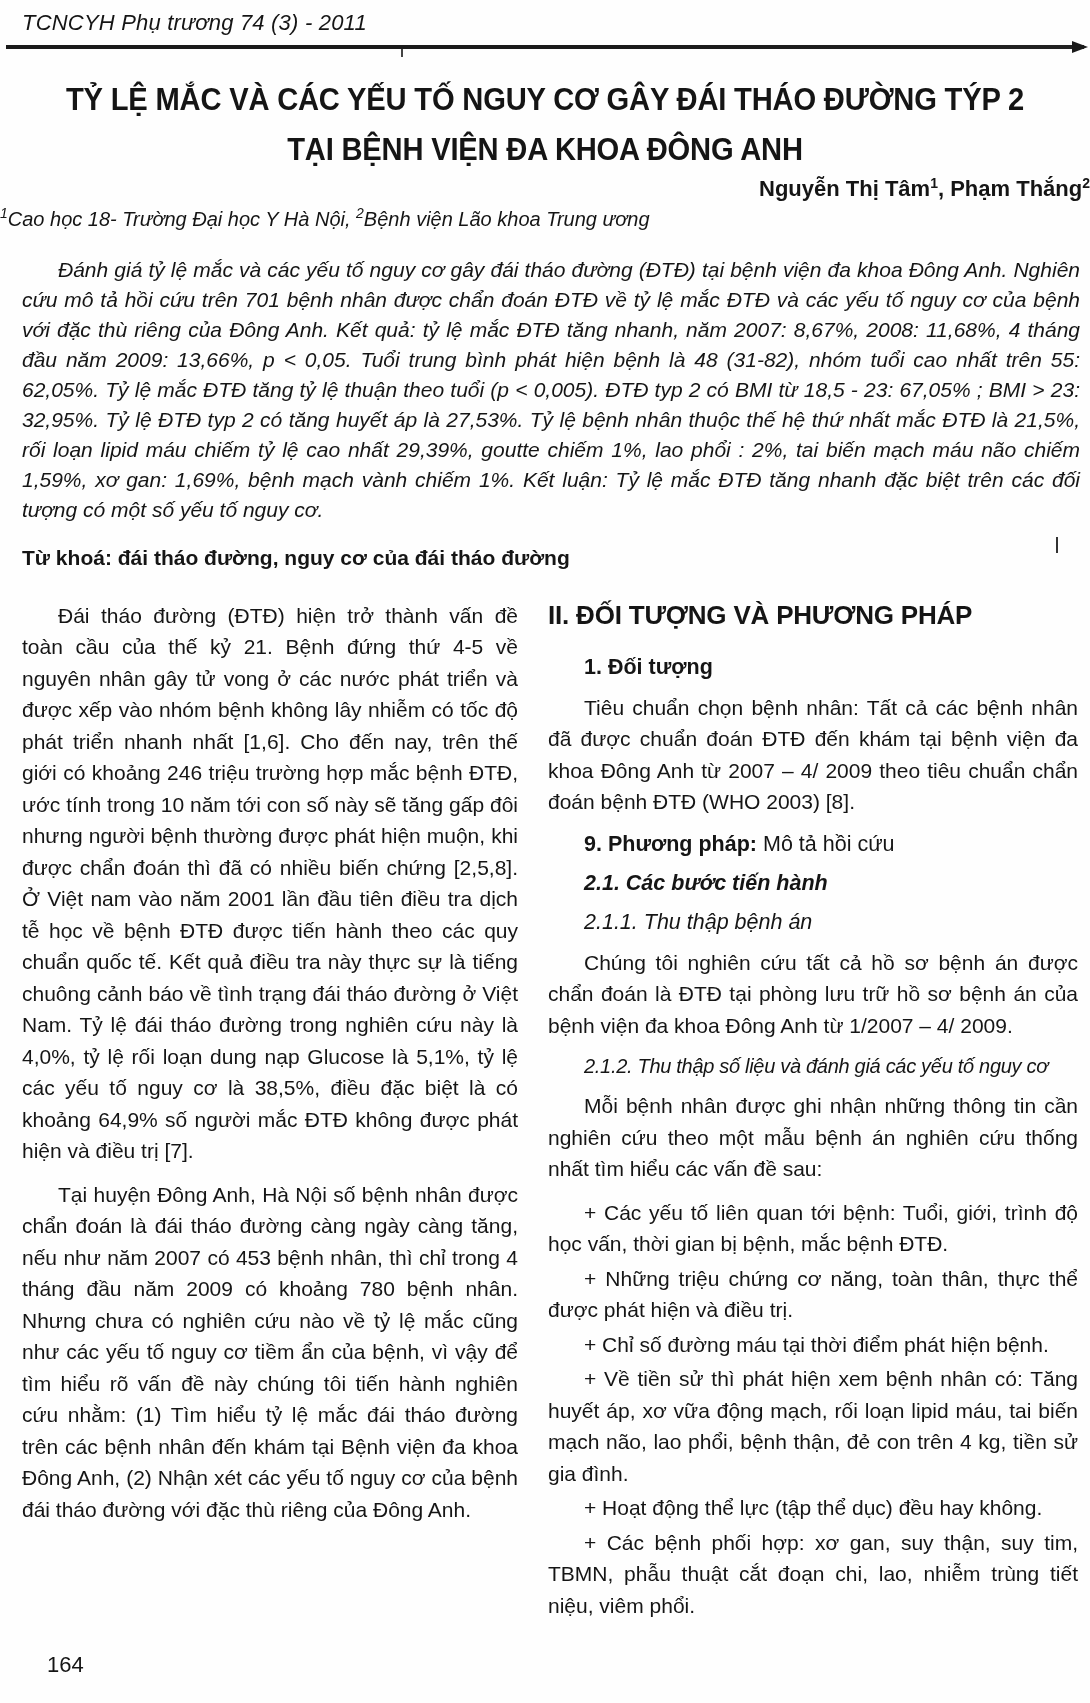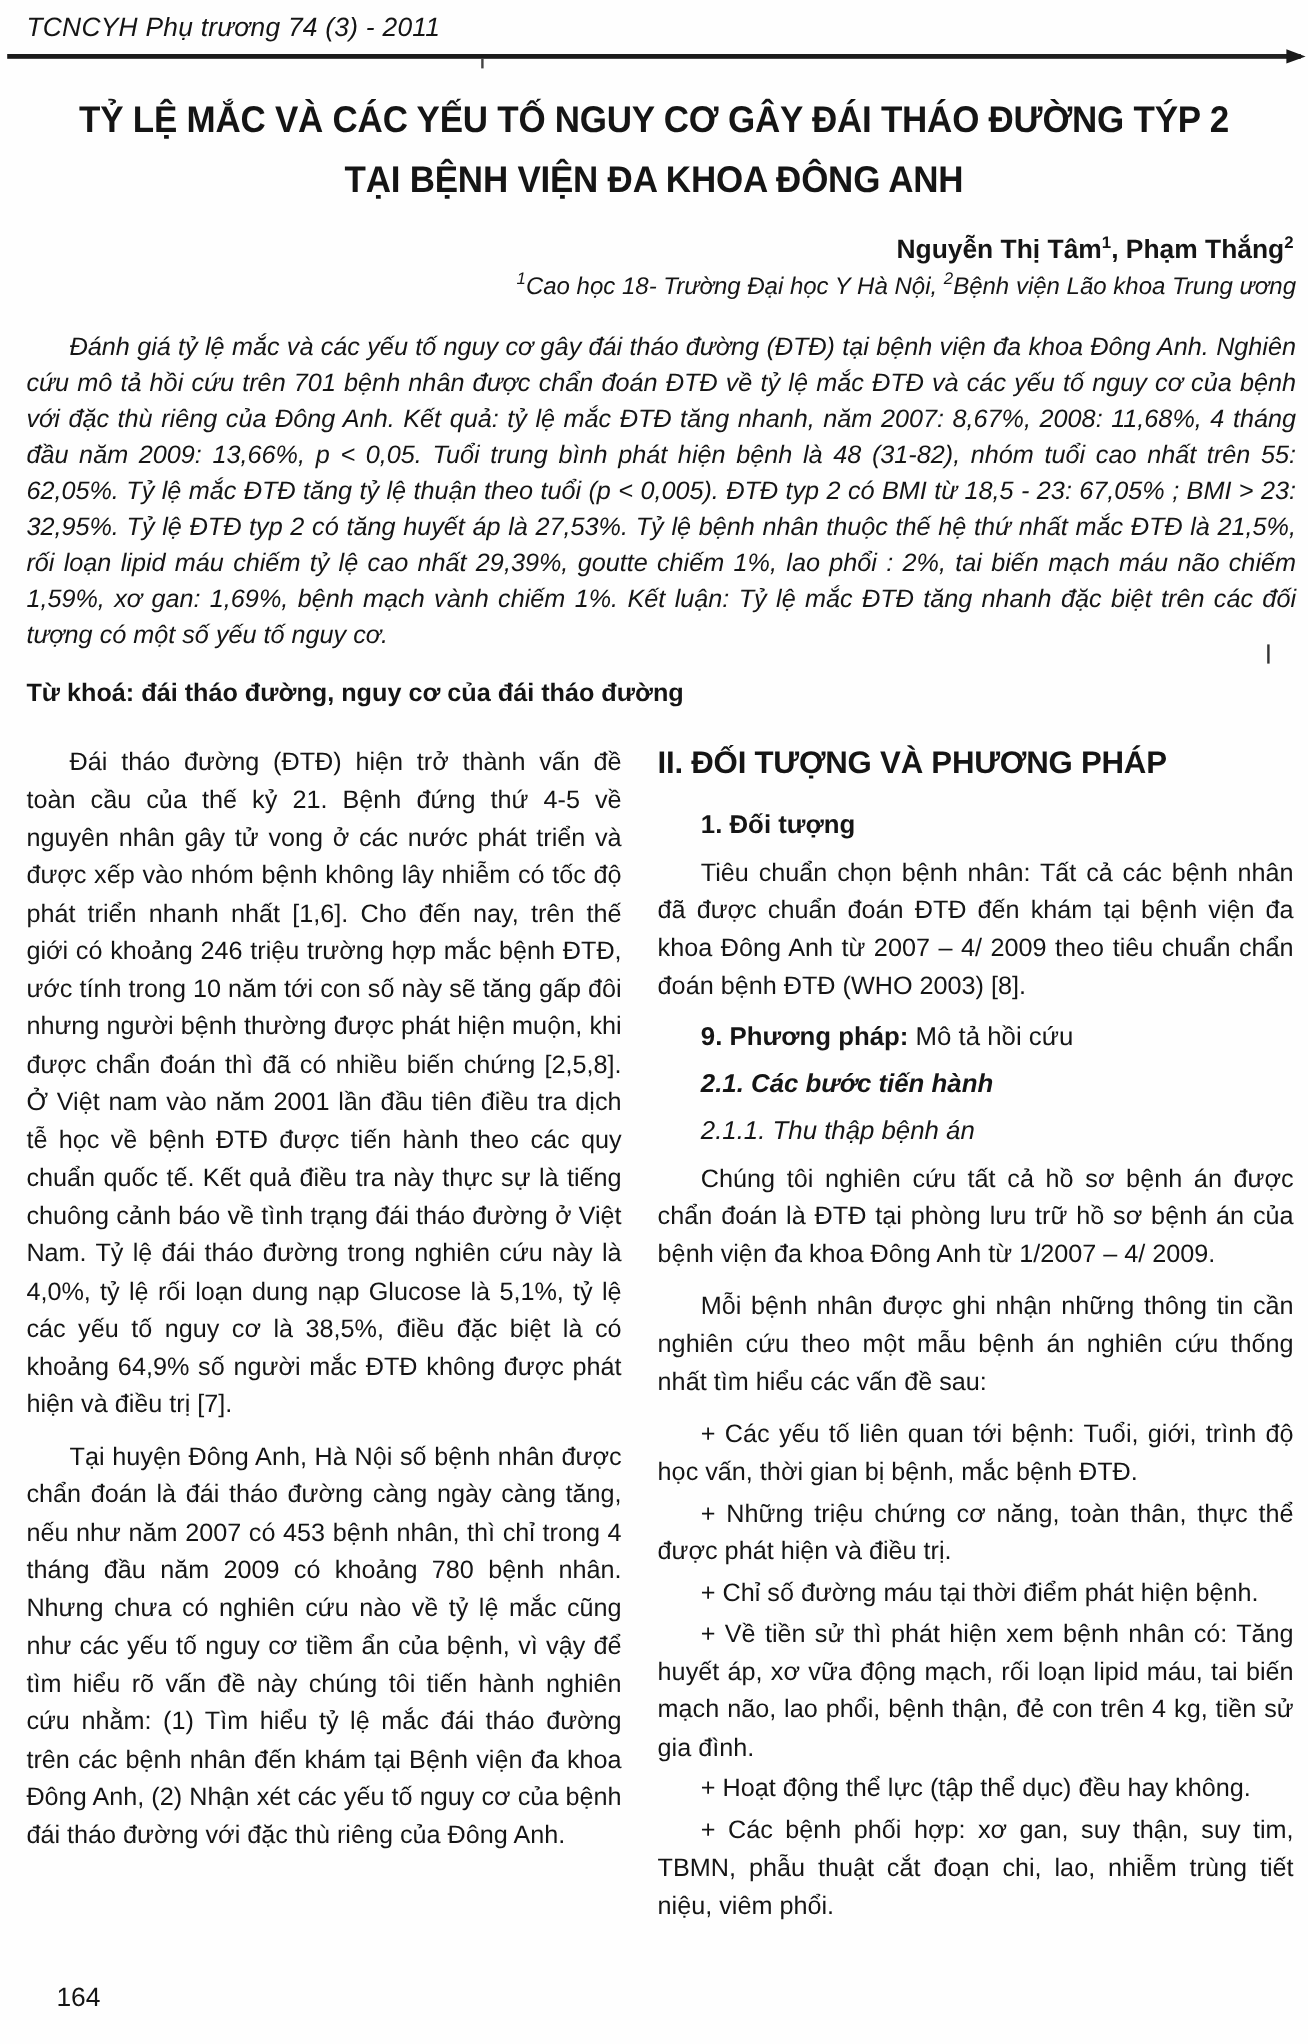--- a/index.html
+++ b/index.html
@@ -41,30 +41,29 @@
     margin-top:26px;
     text-align:center;
     font-weight:bold;
     font-size:31px;
     line-height:50px;
     transform:scaleX(0.94);
     transform-origin:center;
     letter-spacing:-0.2px;
   }
   .byline{
-    margin-top:19px;
+    margin-top:0;
     text-align:right;
-    padding-right:12px;
+    padding-right:0;
     font-weight:bold;
     font-size:22px;
   }
   .byline sup, .affil sup{font-size:14px;}
   .affil{
     margin-top:3px;
-    text-align:right;
     padding-right:10px;
     font-style:italic;
     font-size:20px;
   }
   .abstract{
     margin-top:24px;
     padding:0 10px 0 22px;
     font-style:italic;
     font-size:21px;
     line-height:30px;
@@ -177,20 +176,21 @@
     </div>
 
     <div class="col-right">
       <div class="h2">II. ĐỐI TƯỢNG VÀ PHƯƠNG PHÁP</div>
       <div class="sub-bold">1. Đối tượng</div>
       <p class="para">Tiêu chuẩn chọn bệnh nhân: Tất cả các bệnh nhân đã được chuẩn đoán ĐTĐ đến khám tại bệnh viện đa khoa Đông Anh từ 2007 – 4/ 2009 theo tiêu chuẩn chẩn đoán bệnh ĐTĐ (WHO 2003) [8].</p>
       <div class="sub-mixed"><span class="lbl">9. Phương pháp:</span><span> Mô tả hồi cứu</span></div>
       <div class="sub-bolditalic">2.1. Các bước tiến hành</div>
       <div class="sub-italic">2.1.1. Thu thập bệnh án</div>
       <p class="para">Chúng tôi nghiên cứu tất cả hồ sơ bệnh án được chẩn đoán là ĐTĐ tại phòng lưu trữ hồ sơ bệnh án của bệnh viện đa khoa Đông Anh từ 1/2007 – 4/ 2009.</p>
+      <div class="sub-italic condensed">2.1.2. Thu thập số liệu và đánh giá các yếu tố nguy cơ</div>
       <p class="para">Mỗi bệnh nhân được ghi nhận những thông tin cần nghiên cứu theo một mẫu bệnh án nghiên cứu thống nhất tìm hiểu các vấn đề sau:</p>
       <p class="plus">+ Các yếu tố liên quan tới bệnh: Tuổi, giới, trình độ học vấn, thời gian bị bệnh, mắc bệnh ĐTĐ.</p>
       <p class="plus">+ Những triệu chứng cơ năng, toàn thân, thực thể được phát hiện và điều trị.</p>
       <p class="plus">+ Chỉ số đường máu tại thời điểm phát hiện bệnh.</p>
       <p class="plus">+ Về tiền sử thì phát hiện xem bệnh nhân có: Tăng huyết áp, xơ vữa động mạch, rối loạn lipid máu, tai biến mạch não, lao phổi, bệnh thận, đẻ con trên 4 kg, tiền sử gia đình.</p>
       <p class="plus">+ Hoạt động thể lực (tập thể dục) đều hay không.</p>
       <p class="plus">+ Các bệnh phối hợp: xơ gan, suy thận, suy tim, TBMN, phẫu thuật cắt đoạn chi, lao, nhiễm trùng tiết niệu, viêm phổi.</p>
     </div>
 
   </div>

